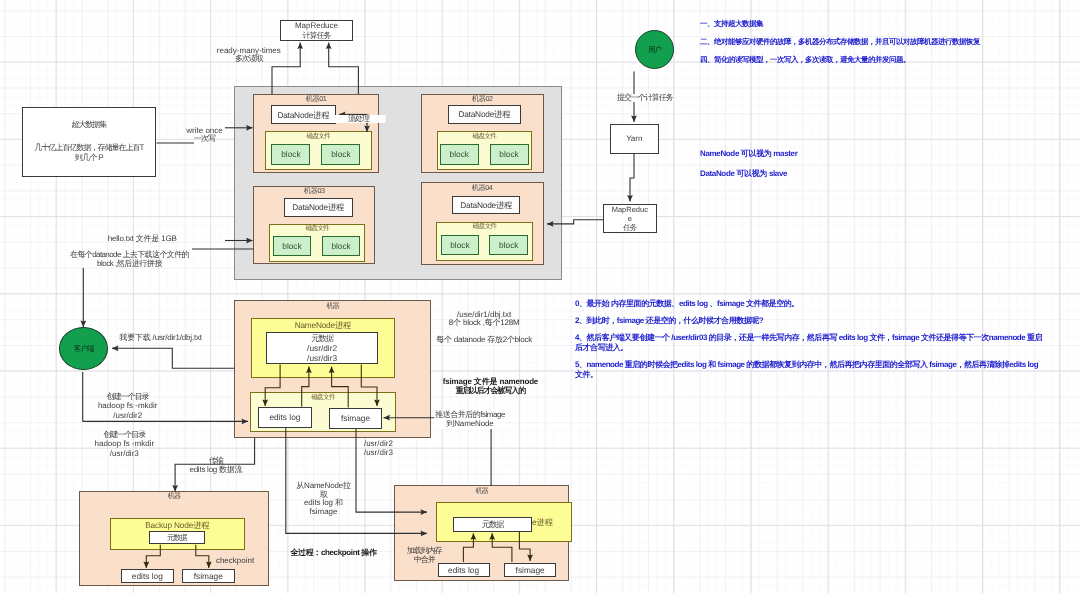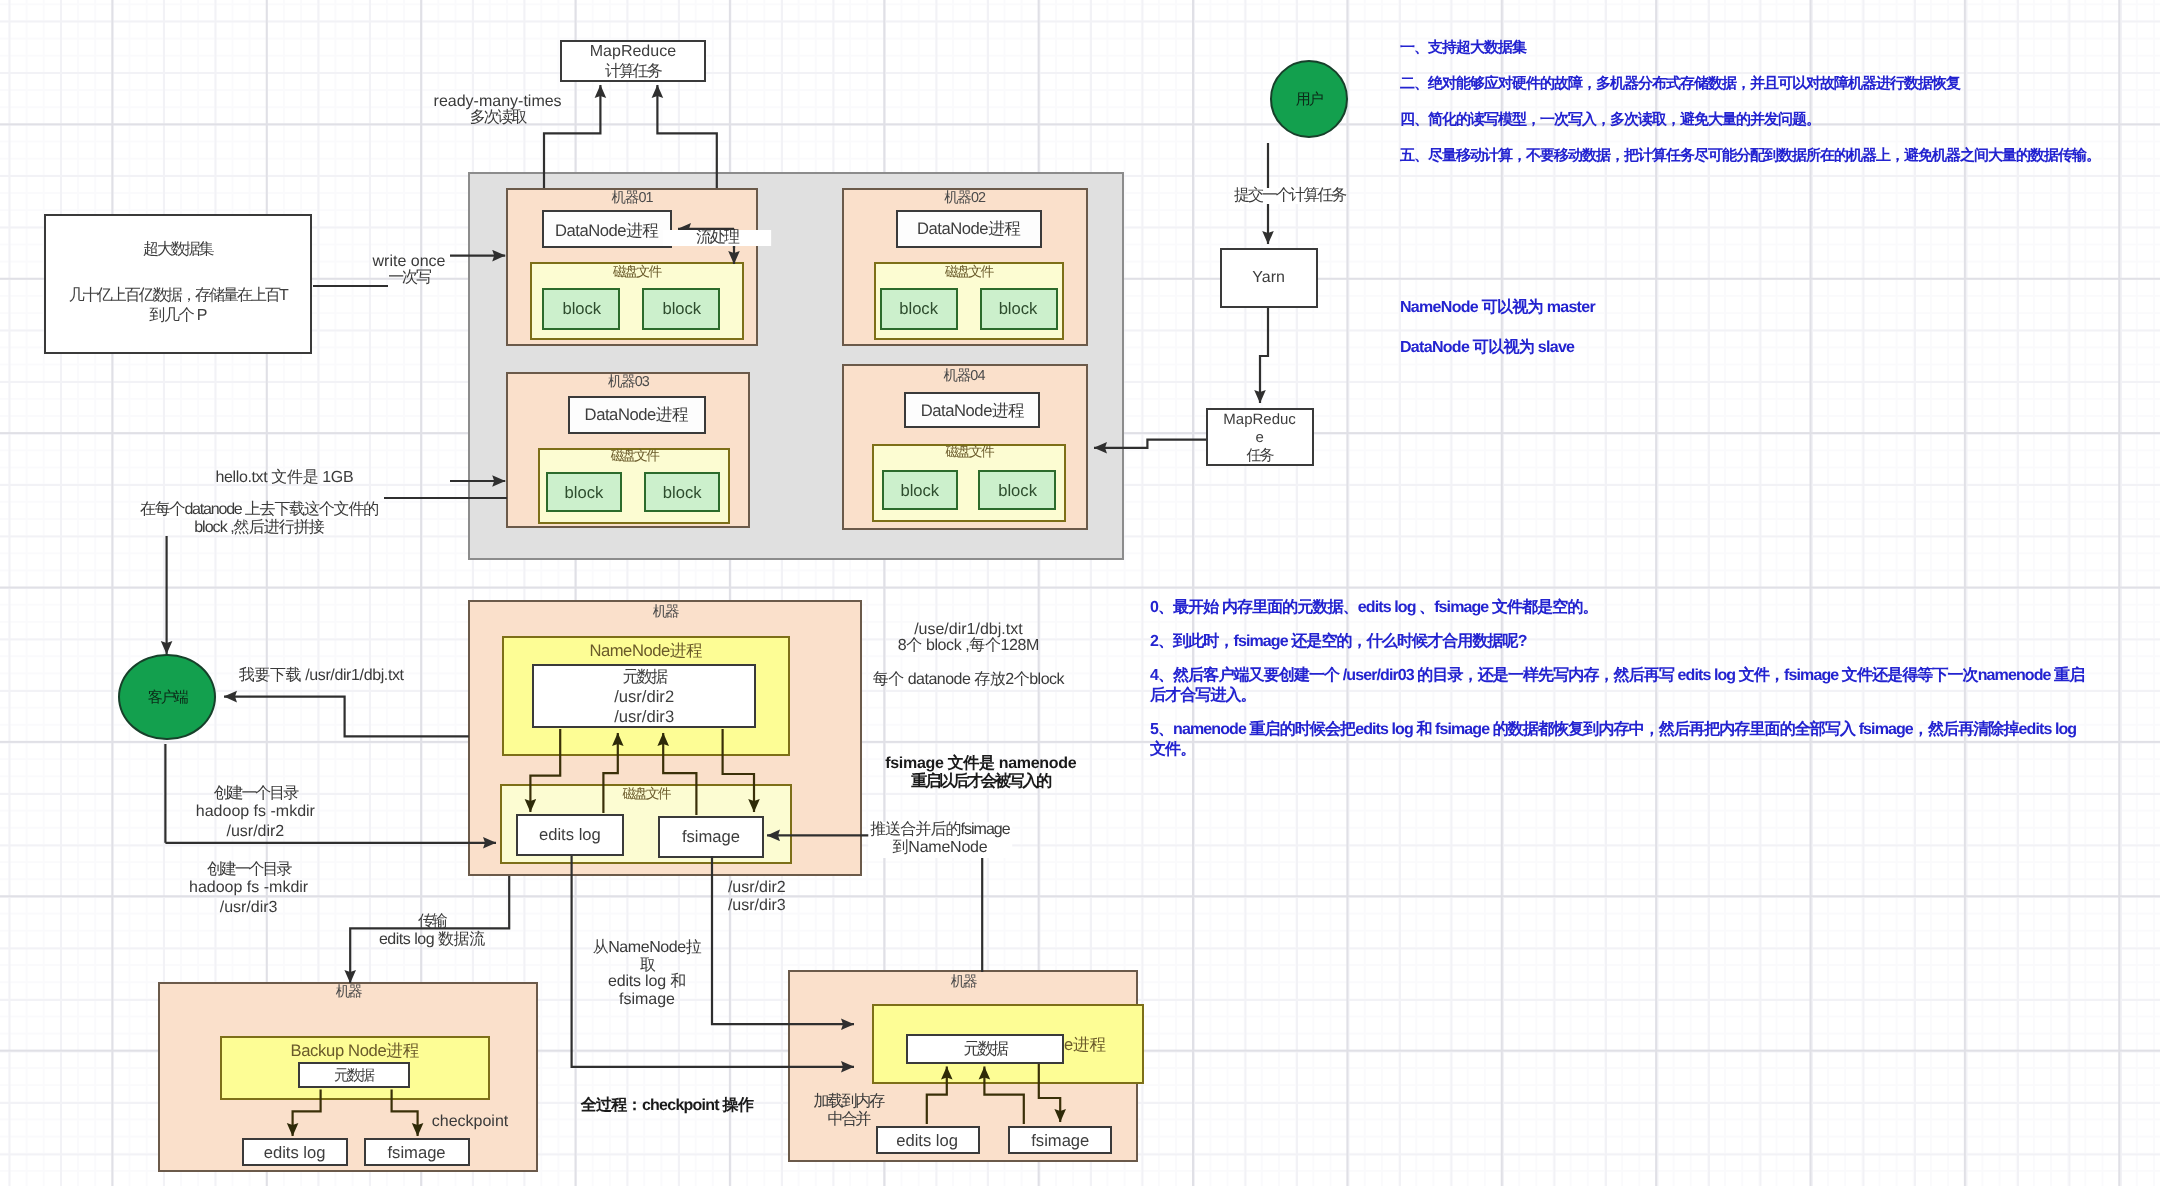--- a/index.html
+++ b/index.html
@@ -193,21 +193,21 @@
     </div>
 <div class="lbl" style="left:124.3px;top:430px;font-size:8px;color:#3a3a3a;font-weight:normal;text-align:center;line-height:9.45px;transform:translateX(-50%);">
       <div style="letter-spacing:-1.05px;">创建一个目录</div>
       <div style="letter-spacing:0px;">hadoop fs -mkdir</div>
       <div style="letter-spacing:0px;">/usr/dir3</div>
     </div>
 <div class="lbl" style="left:215.9px;top:456px;font-size:8px;color:#3a3a3a;font-weight:normal;text-align:center;line-height:9.3px;transform:translateX(-50%);">
       <div style="letter-spacing:-1.05px;">传输</div>
       <div style="letter-spacing:-0.242px;">edits log 数据流</div>
     </div>
-<div class="lbl" style="left:323.5px;top:470px;font-size:8px;color:#3a3a3a;font-weight:normal;line-height:8.6px;transform:translateX(-50%);">
+<div class="lbl" style="left:323.5px;top:482px;font-size:8px;color:#3a3a3a;font-weight:normal;line-height:8.6px;transform:translateX(-50%);">
       <div style="letter-spacing:-0.21px;">从NameNode拉</div>
       <div style="letter-spacing:-1.05px;">取</div>
       <div style="letter-spacing:-0.095px;">edits log 和</div>
       <div style="letter-spacing:0px;">fsimage</div>
     </div>
 <div class="lbl" style="left:378.4px;top:440px;font-size:8px;color:#3a3a3a;font-weight:normal;text-align:center;line-height:8.8px;transform:translateX(-50%);">
       <div style="letter-spacing:0px;">/usr/dir2</div>
       <div style="letter-spacing:0px;">/usr/dir3</div>
     </div>
 <div class="lbl" style="left:470px;top:411px;font-size:8px;color:#3a3a3a;font-weight:normal;text-align:center;line-height:8.8px;background:#ffffff;padding:0 1px;transform:translateX(-50%);">
@@ -272,21 +272,20 @@
 <path fill="none" d="M160.3,544.7 L160.3,555.7 L146.3,555.7 L146.3,568" stroke="#3a3008" stroke-width="1.1" marker-end="url(#ahd)"></path>
 <path fill="none" d="M195.8,544.7 L195.8,555.7 L208.8,555.7 L208.8,568" stroke="#3a3008" stroke-width="1.1" marker-end="url(#ahd)"></path>
 <path fill="none" d="M463.4,562 L463.4,547.3 L473.4,547.3 L473.4,533.3" stroke="#3a3008" stroke-width="1.1" marker-end="url(#ahd)"></path>
 <path fill="none" d="M511.9,562 L511.9,547.3 L492.2,547.3 L492.2,533.3" stroke="#3a3008" stroke-width="1.1" marker-end="url(#ahd)"></path>
 <path fill="none" d="M519.4,532 L519.4,549 L530.1,549 L530.1,561" stroke="#3a3008" stroke-width="1.1" marker-end="url(#ahd)"></path>
 </svg>
     <div class="note" style="left:700px;top:15px;font-size:7.5px;letter-spacing:-0.5px;line-height:18.1px;">
 <div style="white-space:nowrap;">一、支持超大数据集</div>
 <div style="white-space:nowrap;">二、绝对能够应对硬件的故障，多机器分布式存储数据，并且可以对故障机器进行数据恢复</div>
 <div style="white-space:nowrap;">四、简化的读写模型，一次写入，多次读取，避免大量的并发问题。</div>
-<div style="white-space:nowrap;">五、尽量移动计算，不要移动数据，把计算任务尽可能分配到数据所在的机器上，避免机器之间大量的数据传输。</div>
 </div>
 <div class="note" style="left:700px;top:144px;font-size:8px;letter-spacing:-0.35px;line-height:19.5px;">
 <div style="white-space:nowrap;">NameNode 可以视为 master</div>
 <div style="white-space:nowrap;">DataNode 可以视为 slave</div>
 </div>
 <div class="note" style="left:575px;top:299px;width:468px;font-size:8px;letter-spacing:-0.45px;line-height:10.2px;">
 <div style="margin-bottom:6.6px;">0、最开始 内存里面的元数据、edits log 、fsimage 文件都是空的。</div>
 <div style="margin-bottom:6.6px;">2、到此时，fsimage 还是空的，什么时候才合用数据呢?</div>
 <div style="margin-bottom:6.6px;">4、然后客户端又要创建一个 /user/dir03 的目录，还是一样先写内存，然后再写 edits log 文件，fsimage 文件还是得等下一次namenode 重启后才合写进入。</div>
 <div style="margin-bottom:6.6px;">5、namenode 重启的时候会把edits log 和 fsimage 的数据都恢复到内存中，然后再把内存里面的全部写入 fsimage，然后再清除掉edits log 文件。</div>

